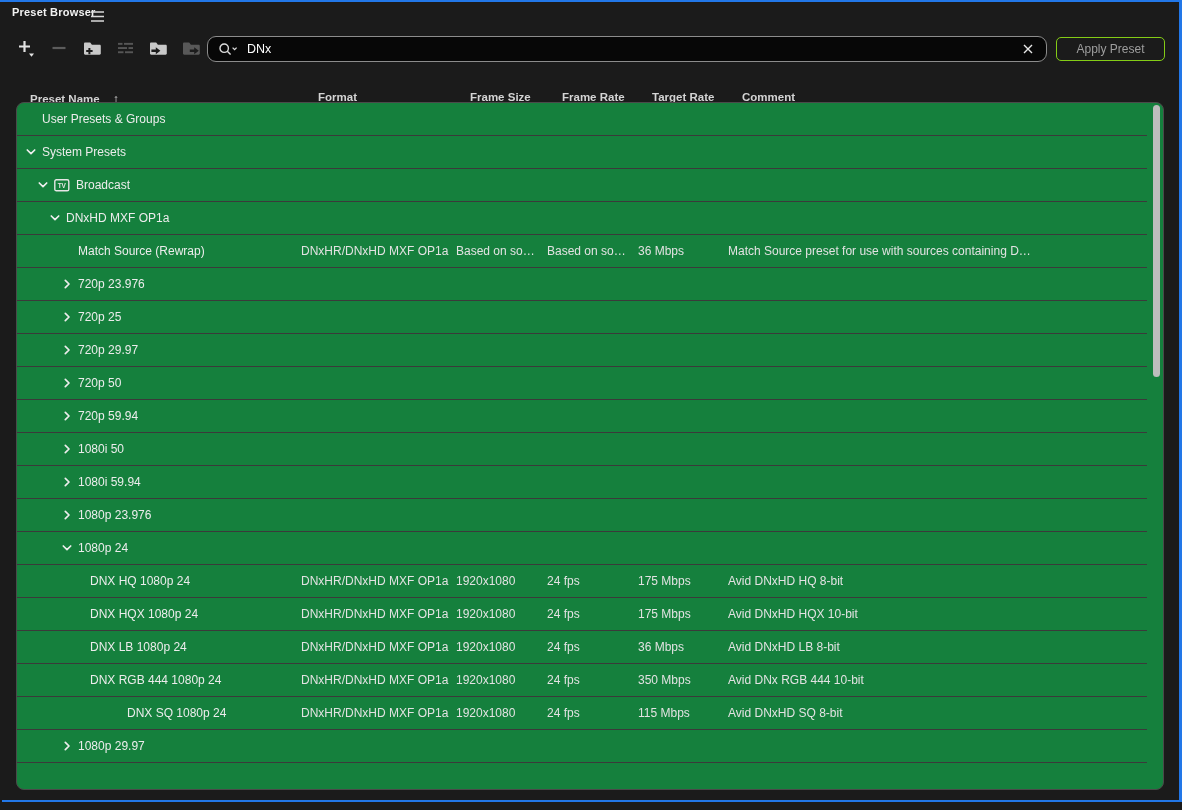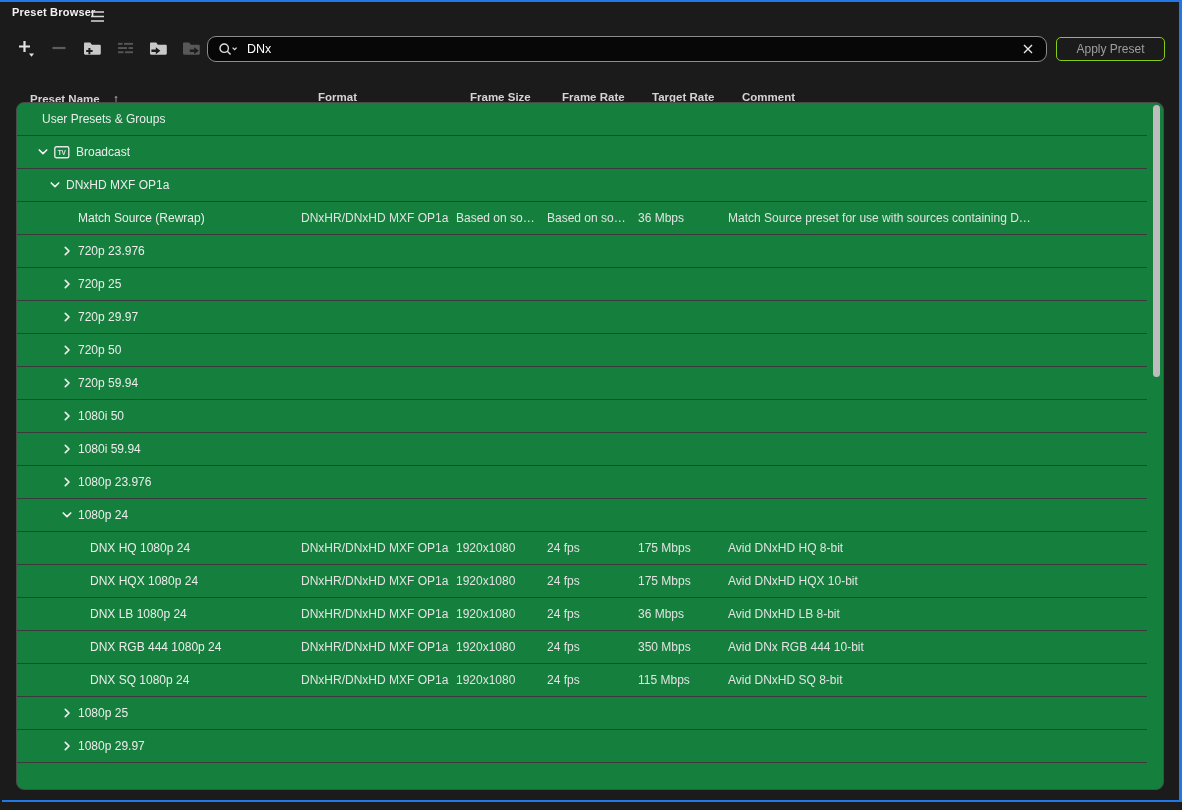--- a/index.html
+++ b/index.html
@@ -170,20 +170,30 @@
 </div>
 
 <div class="tree">
     <div class="row">
       <div class="name-cell" style="padding-left: 8px;">
         <span class="chev spacer"></span>
         <span class="row-label">User Presets &amp; Groups</span>
       </div>
     </div>
     <div class="row">
+      <div class="name-cell" style="padding-left: 8px;">
+        <span class="chev">
+          <svg width="12" height="12" viewBox="0 0 12 12">
+            <polyline points="2.3,4 6,7.6 9.7,4" fill="none" stroke="#ededed" stroke-width="1.7" stroke-linecap="round" stroke-linejoin="round"></polyline>
+          </svg>
+        </span>
+        <span class="row-label">System Presets</span>
+      </div>
+    </div>
+    <div class="row">
       <div class="name-cell" style="padding-left: 20px;">
         <span class="chev">
           <svg width="12" height="12" viewBox="0 0 12 12">
             <polyline points="2.3,4 6,7.6 9.7,4" fill="none" stroke="#ededed" stroke-width="1.7" stroke-linecap="round" stroke-linejoin="round"></polyline>
           </svg>
         </span>
         <span class="tvic">
           <svg width="16" height="13" viewBox="0 0 16 13">
             <rect x="0.8" y="0.8" width="14" height="11" rx="1.6" fill="none" stroke="#e6e6e6" stroke-width="1.4"></rect>
             <text x="7.8" y="9" font-size="6.5" font-weight="bold" fill="#e6e6e6" text-anchor="middle" font-family="Liberation Sans, sans-serif">TV</text>
@@ -341,45 +351,35 @@
         <span class="chev spacer"></span>
         <span class="row-label">DNX RGB 444 1080p 24</span>
       </div>
       <span class="cell c-format">DNxHR/DNxHD MXF OP1a</span>
       <span class="cell c-frame_size">1920x1080</span>
       <span class="cell c-frame_rate">24 fps</span>
       <span class="cell c-target_rate">350 Mbps</span>
       <span class="cell c-comment">Avid DNx RGB 444 10-bit</span>
     </div>
     <div class="row">
-      <div class="name-cell" style="padding-left: 56px;">
+      <div class="name-cell" style="padding-left: 56px; gap: 37px;">
         <span class="chev spacer"></span>
         <span class="row-label">DNX SQ 1080p 24</span>
       </div>
       <span class="cell c-format">DNxHR/DNxHD MXF OP1a</span>
       <span class="cell c-frame_size">1920x1080</span>
       <span class="cell c-frame_rate">24 fps</span>
       <span class="cell c-target_rate">115 Mbps</span>
       <span class="cell c-comment">Avid DNxHD SQ 8-bit</span>
     </div>
     <div class="row">
       <div class="name-cell" style="padding-left: 44px;">
         <span class="chev">
           <svg width="12" height="12" viewBox="0 0 12 12">
             <polyline points="4.3,2.3 8,6 4.3,9.7" fill="none" stroke="#ededed" stroke-width="1.7" stroke-linecap="round" stroke-linejoin="round"></polyline>
           </svg>
         </span>
-        <span class="row-label">1080p 25</span>
-      </div>
-    </div>
-    <div class="row">
-      <div class="name-cell" style="padding-left: 44px;">
-        <span class="chev">
-          <svg width="12" height="12" viewBox="0 0 12 12">
-            <polyline points="4.3,2.3 8,6 4.3,9.7" fill="none" stroke="#ededed" stroke-width="1.7" stroke-linecap="round" stroke-linejoin="round"></polyline>
-          </svg>
-        </span>
         <span class="row-label">1080p 29.97</span>
       </div>
     </div>
   </div>
 
 <div class="scroll-thumb"></div>
 
 </body></html>

